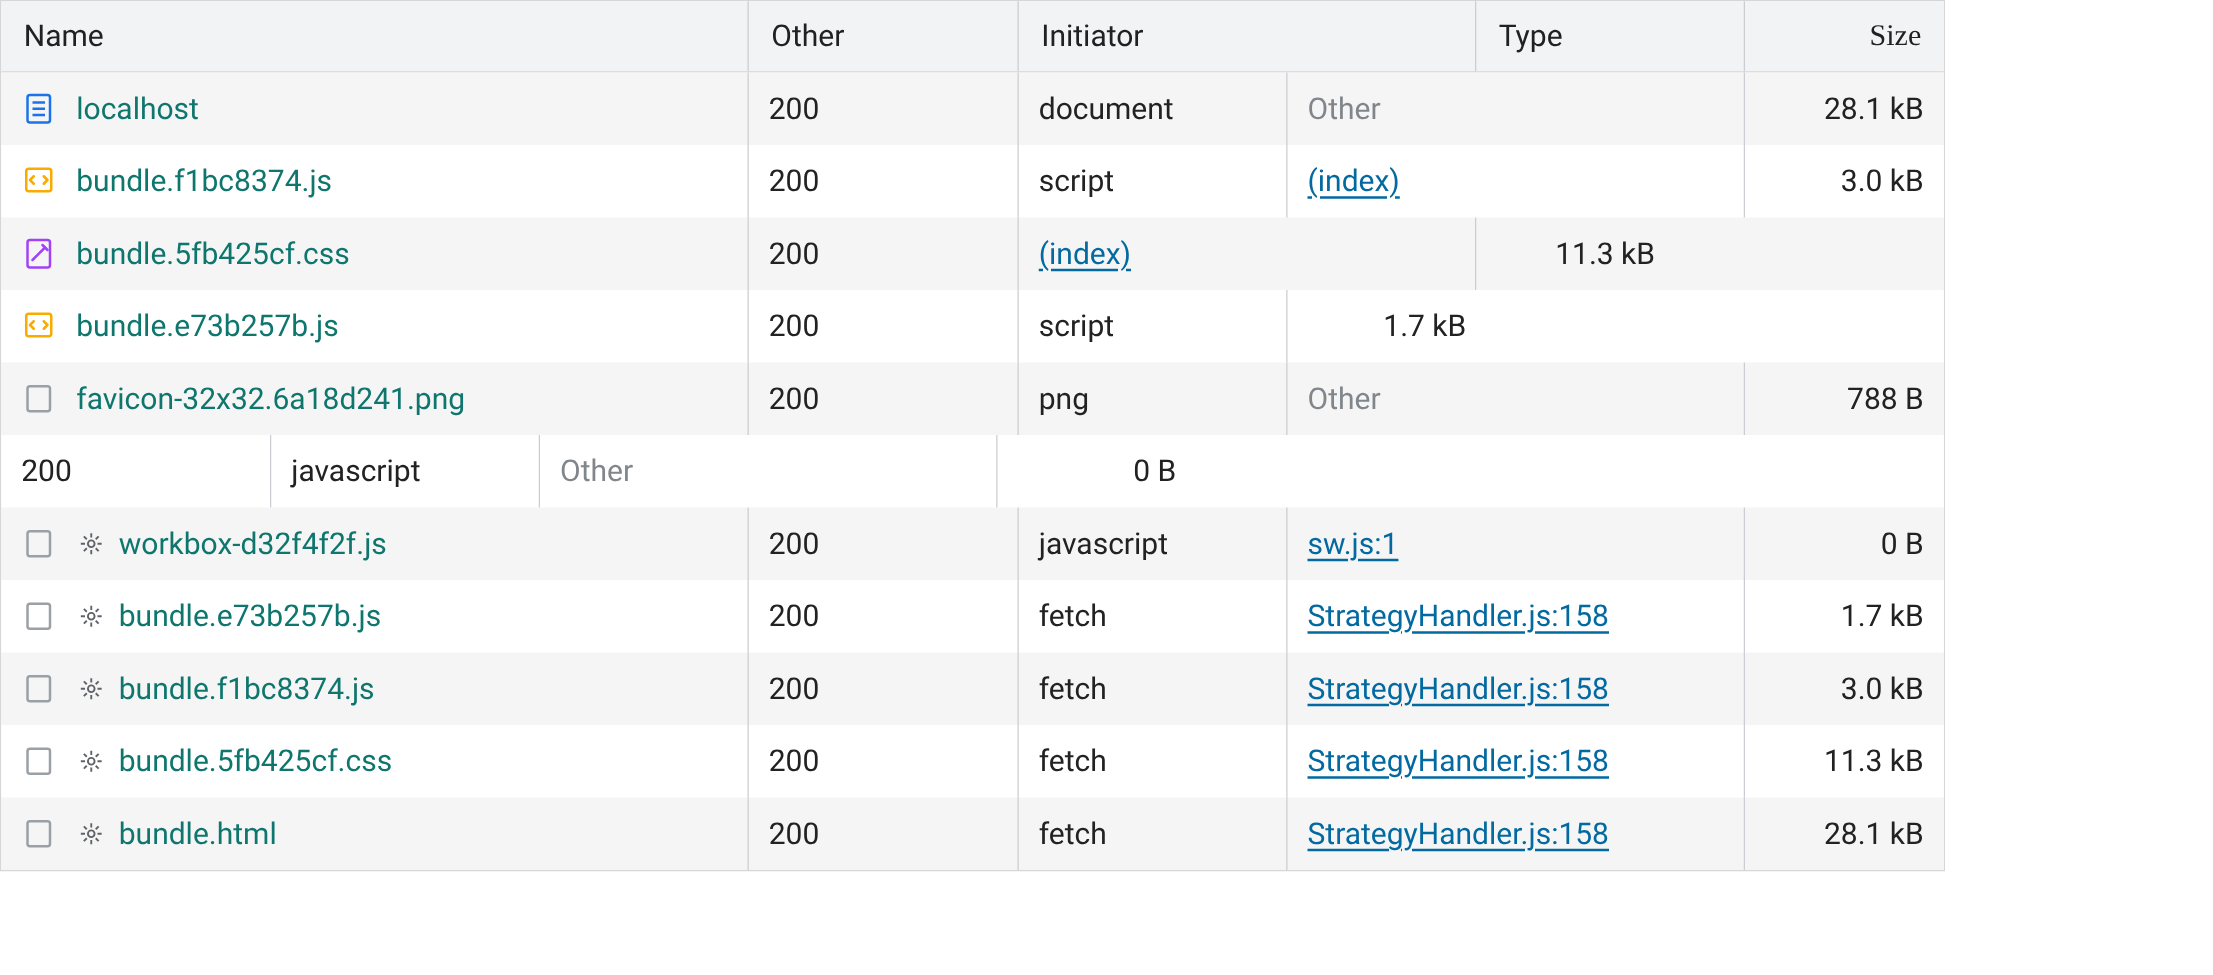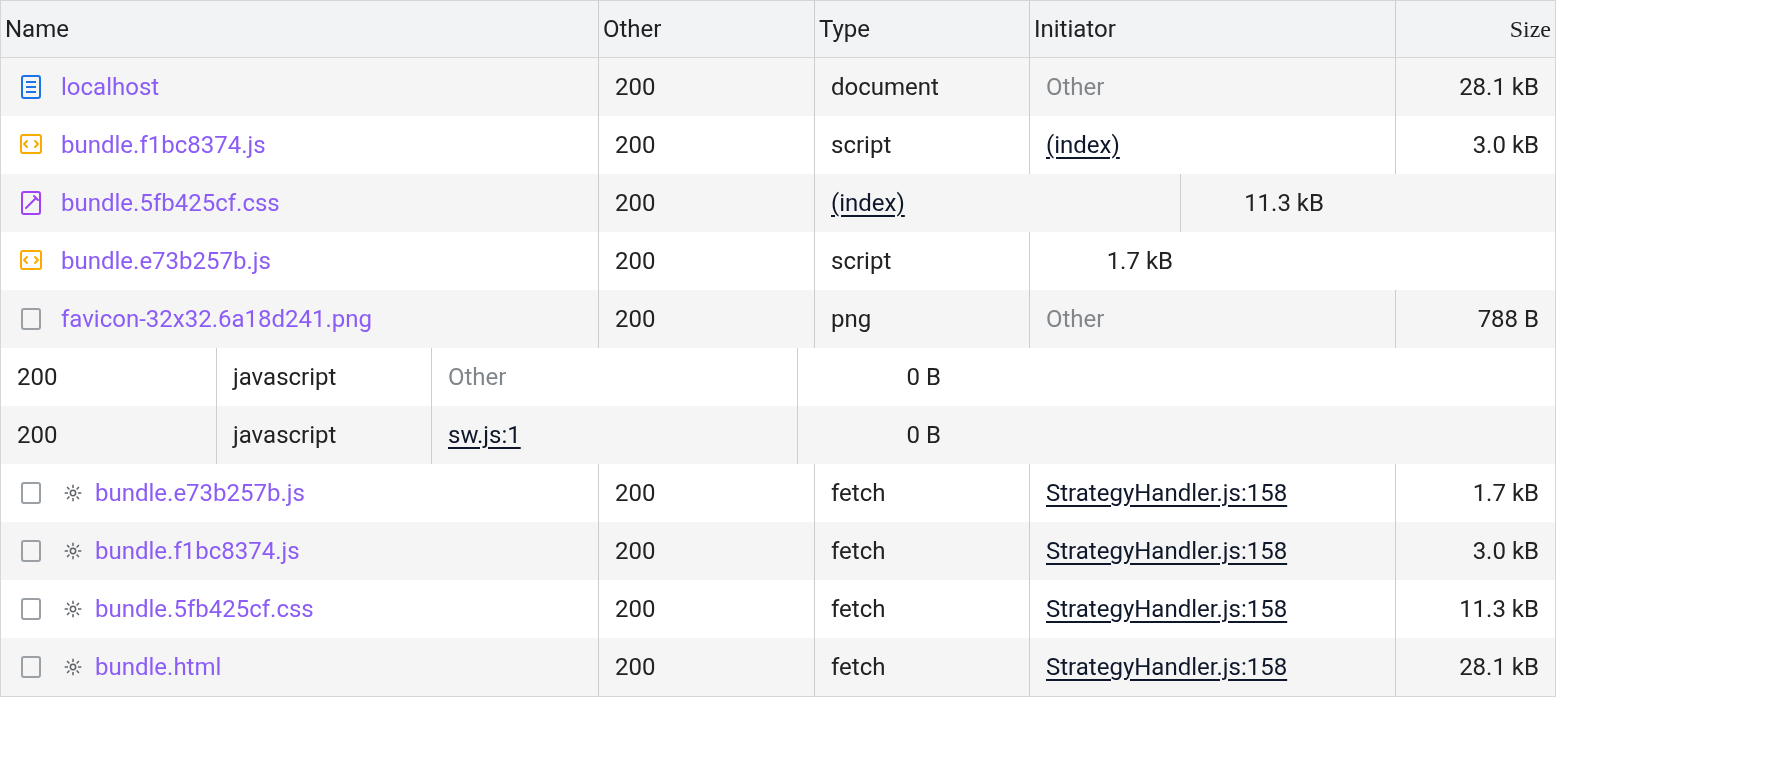--- a/index.html
+++ b/index.html
@@ -15,21 +15,21 @@
     width: 1556px;
     border: 1px solid #d6d6d6;
     border-collapse: collapse;
   }
   .header-row {
     display: flex;
     background: #f1f3f4;
     border-bottom: 1px solid #d6d6d6;
   }
   .header-cell {
-    padding: 14px 4px;
+    padding: 14px 18px;
     color: #202124;
     font-weight: 400;
     border-right: 1px solid #cacdd1;
     display: flex;
     align-items: center;
   }
   .header-cell:last-child { border-right: none; font-family: Liberation Serif, serif; }
   .row {
     display: flex;
     height: 58px;
@@ -66,37 +66,37 @@
     margin-right: 10px;
     flex-shrink: 0;
     display: inline-flex;
     align-items: center;
     justify-content: center;
     color: #5f6368;
   }
   .initiator-link {
     text-decoration: underline;
     text-underline-offset: 4px;
-    color: #0f172a;
+    color: #0369a1;
     cursor: pointer;
   }
   .initiator-muted { color: #80868b; }
-  .name-text { color: #8b5cf6; text-align: right; }
+  .name-text { color: #0f766e; text-align: right; }
   svg { display: block; }
 </style>
 </head>
 <body>
 
 <div class="table">
 
   <div class="header-row">
     <div class="header-cell col-name">Name</div>
     <div class="header-cell col-status">Other</div>
+    <div class="header-cell col-initiator">Initiator</div>
     <div class="header-cell col-type">Type</div>
-    <div class="header-cell col-initiator">Initiator</div>
     <div class="header-cell col-size">Size</div>
   </div>
 
   <div id="rows-container">
       <div class="row even">
         <div class="cell col-name">
           <span class="icon-wrap">
             <svg width="24" height="26" viewBox="0 0 24 26">
               <use href="#ic-document"></use>
             </svg>
@@ -172,20 +172,33 @@
       </div>
       <div class="row odd">
         <div class="cell col-status">200</div>
         <div class="cell col-type">javascript</div>
         <div class="cell col-initiator">
           <span class="initiator-muted">Other</span>
         </div>
         <div class="cell col-size">0 B</div>
       </div>
       <div class="row even">
+        <div class="cell col-name">
+          <span class="icon-wrap">
+            <svg width="24" height="26" viewBox="0 0 24 26">
+              <use href="#ic-generic"></use>
+            </svg>
+          </span>
+          <span class="gear-wrap">
+            <svg width="20" height="20" viewBox="0 0 24 24">
+              <use href="#ic-gear"></use>
+            </svg>
+          </span>
+          <span class="name-text">workbox-d32f4f2f.js</span>
+        </div>
         <div class="cell col-status">200</div>
         <div class="cell col-type">javascript</div>
         <div class="cell col-initiator">
           <span class="initiator-link">sw.js:1</span>
         </div>
         <div class="cell col-size">0 B</div>
       </div>
       <div class="row odd">
         <div class="cell col-name">
           <span class="icon-wrap">

